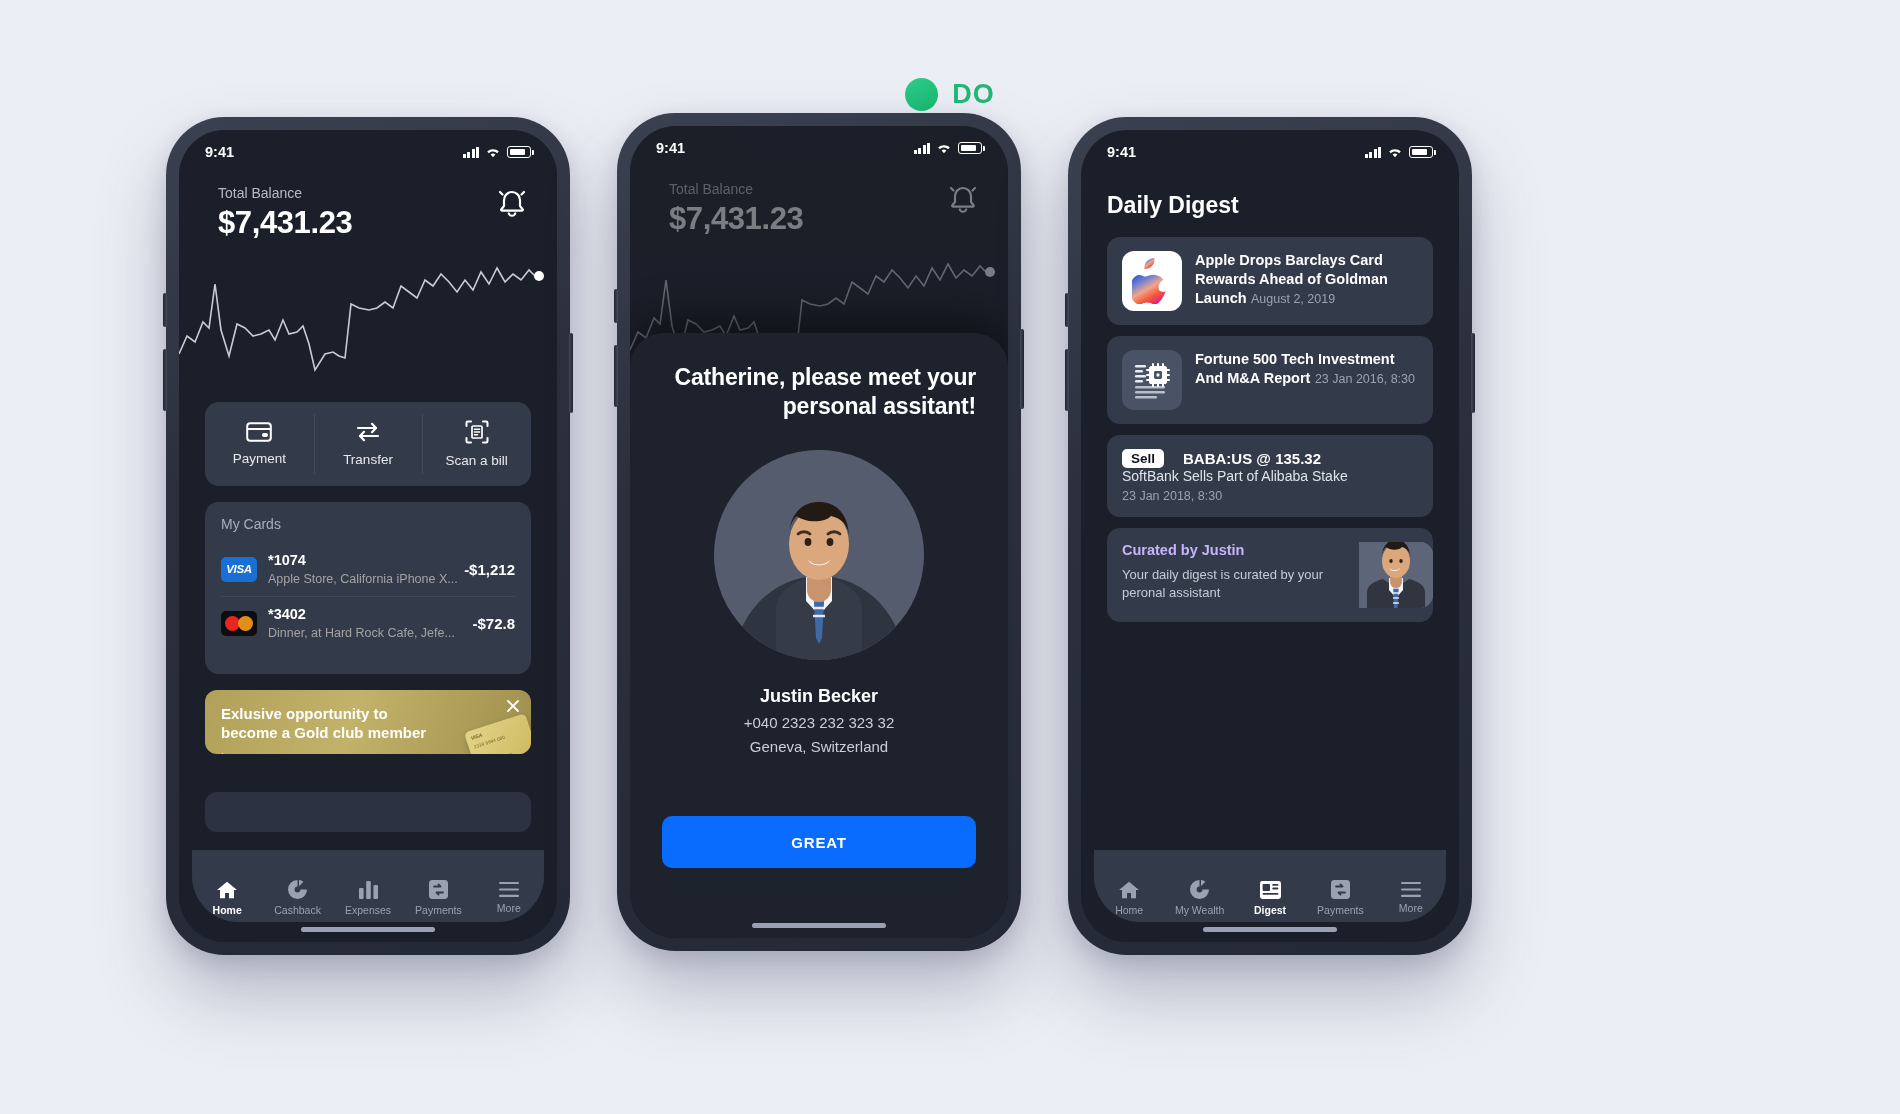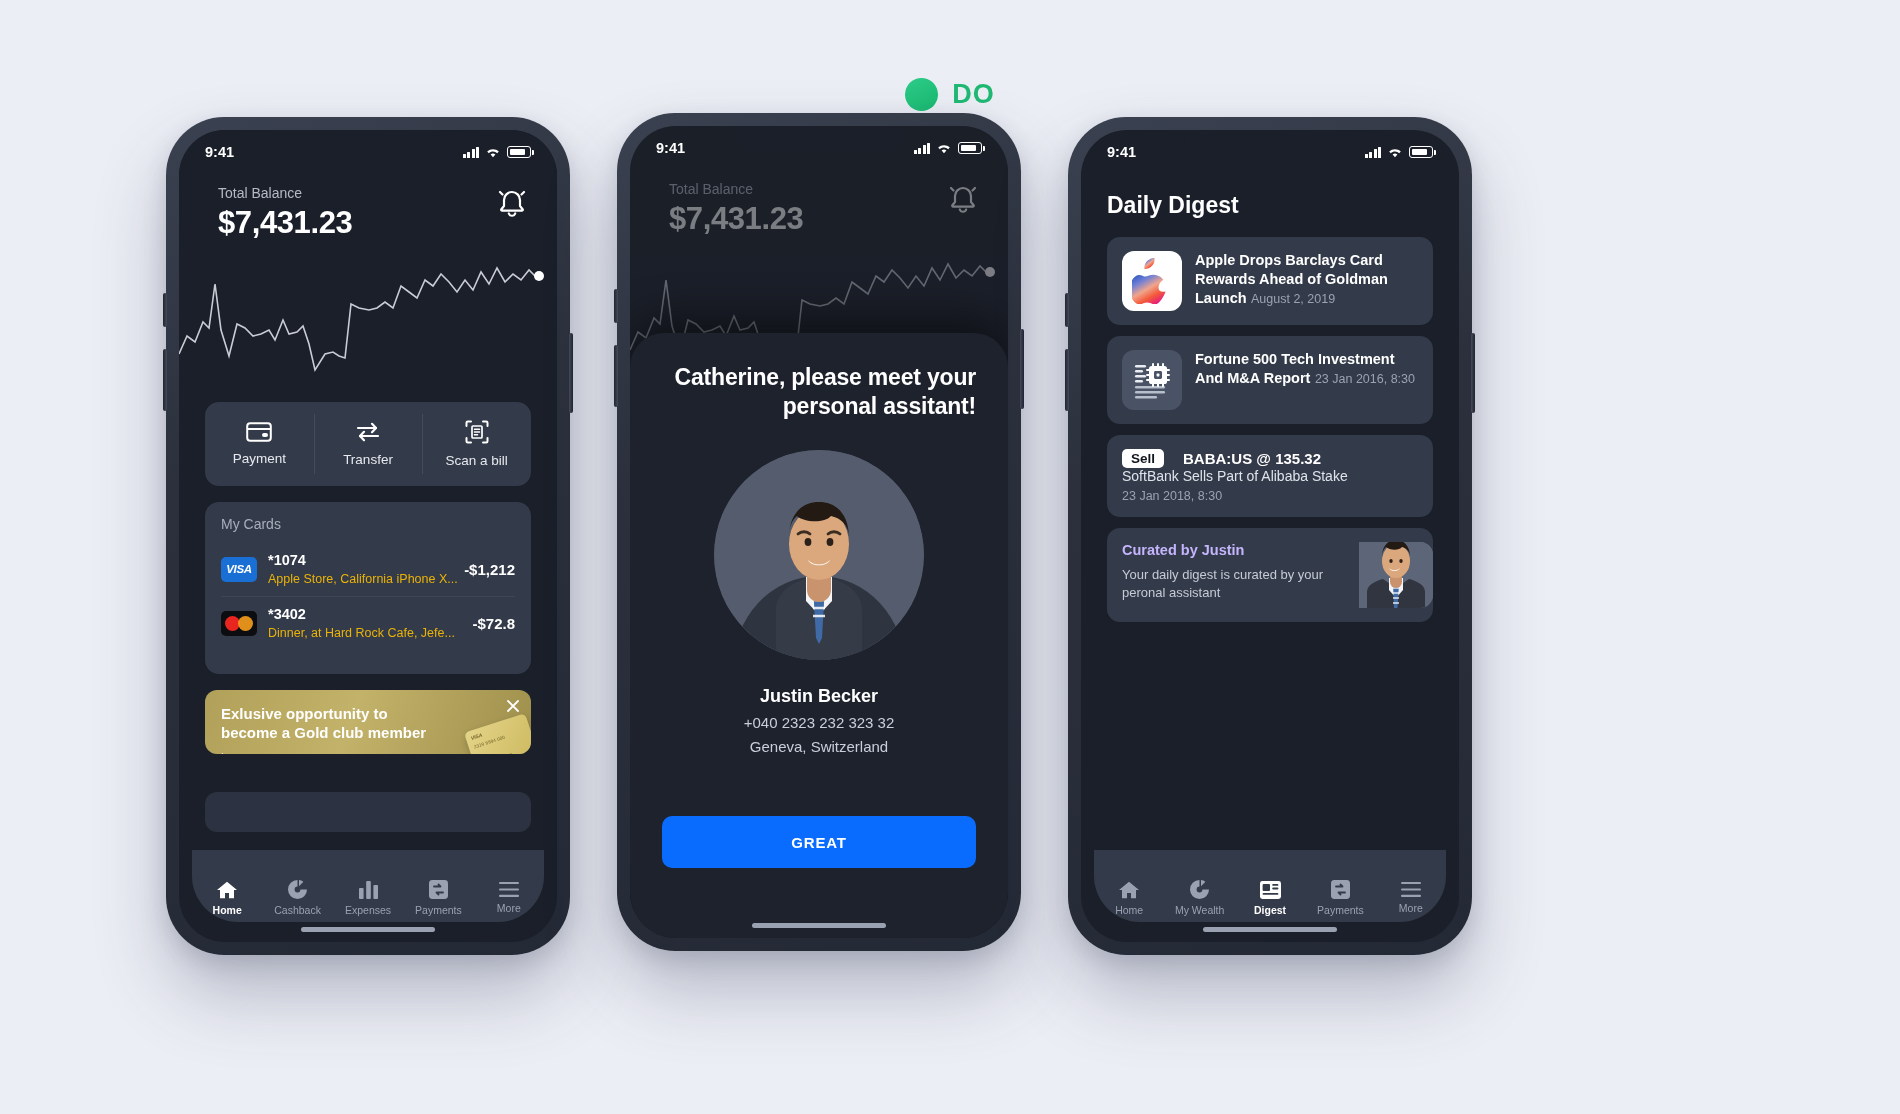--- a/index.html
+++ b/index.html
@@ -99,21 +99,21 @@
   .logo-box { width:36px; height:25px; border-radius:5px; flex:0 0 auto;
               display:flex; align-items:center; justify-content:center; }
   .visa { background:#1a6fd4; color:#fff; font-size:11.5px; font-weight:bold;
           font-style:italic; letter-spacing:-.3px; }
   .mc { background:#0c0d10; position:relative; }
   .mc i { position:absolute; width:15px; height:15px; border-radius:50%; top:5px; }
   .mc i:nth-child(1){ left:4px; background:#e8251f; }
   .mc i:nth-child(2){ right:4px; background:#f79d1d; opacity:.9; }
   .txn-mid { flex:1; min-width:0; }
   .txn-num { font-size:14.5px; font-weight:bold; color:#fff; }
-  .txn-desc { font-size:12.5px; color:#eab308; white-space:nowrap; overflow:hidden;
+  .txn-desc { font-size:12.5px; color:#a3a3a3; white-space:nowrap; overflow:hidden;
               text-overflow:ellipsis; margin-top:1px; }
   .txn-amt { font-size:15px; font-weight:bold; color:#fff; white-space:nowrap; }
 
   .promo {
     position:absolute; left:26px; right:26px; top:560px; height:64px; border-radius:12px;
     background: linear-gradient(110deg,#b0a059 0%,#c3b269 45%,#9e8f4c 100%);
     padding:14px 16px; overflow:hidden;
   }
   .promo-title { font-size:15px; font-weight:bold; color:#fff; line-height:1.27; max-width:215px; }
   .promo-link { font-size:11.5px; color:#f2ecd2; margin-top:9px; }

